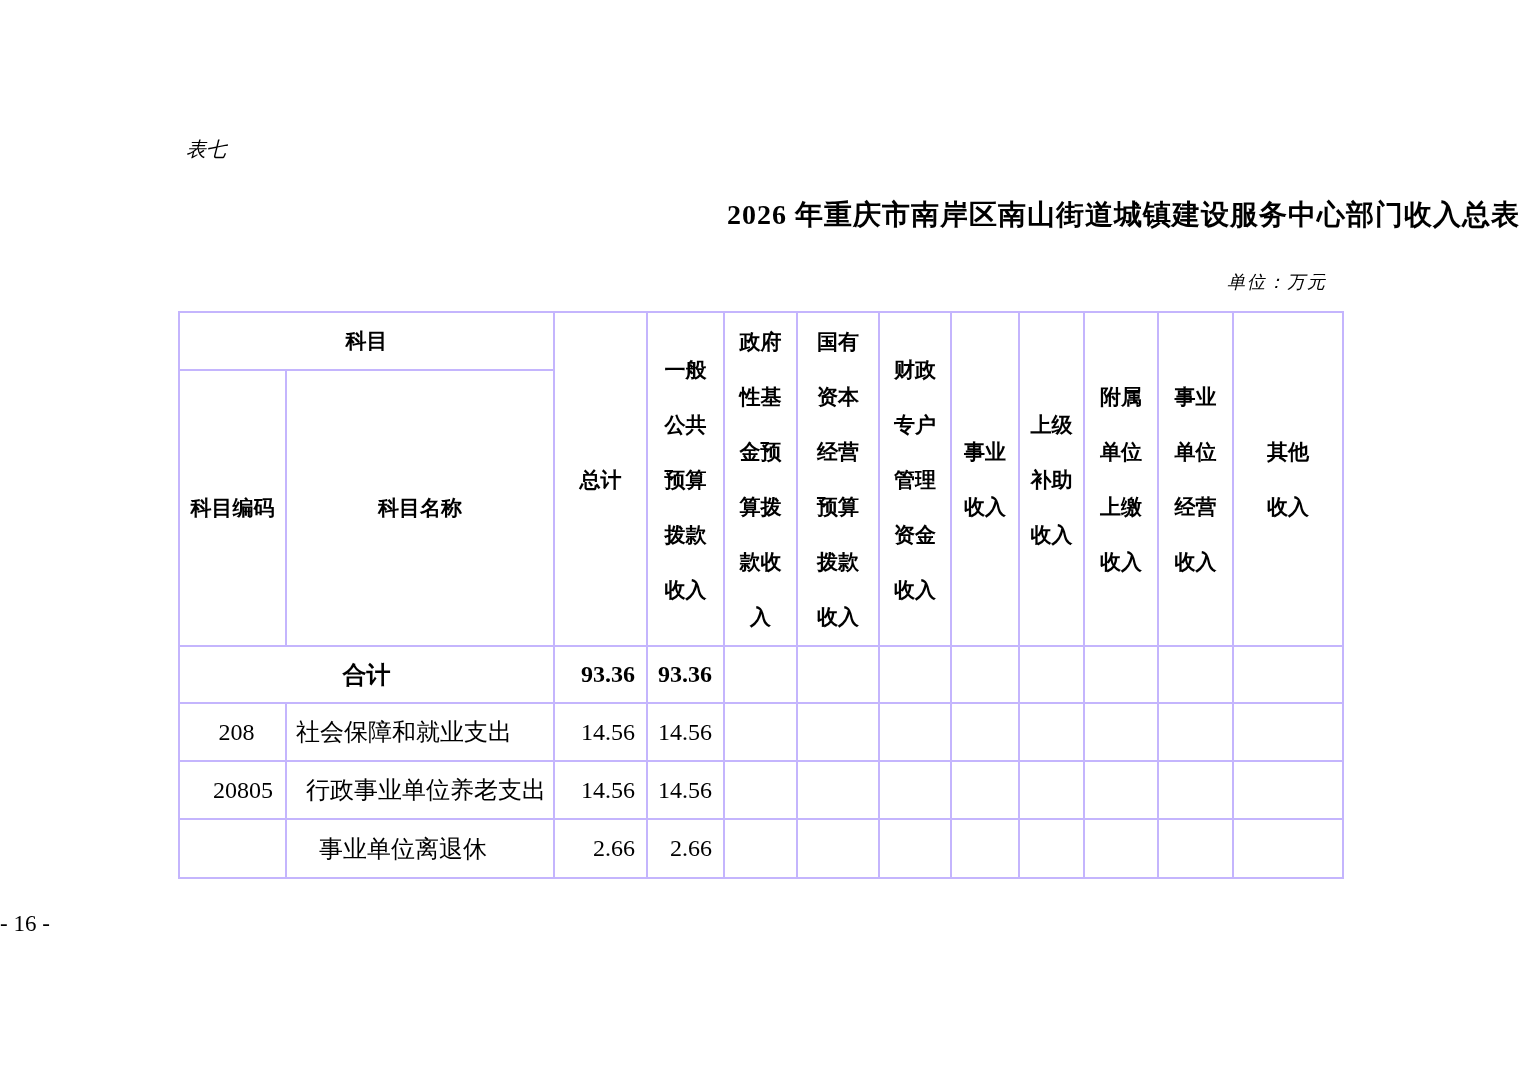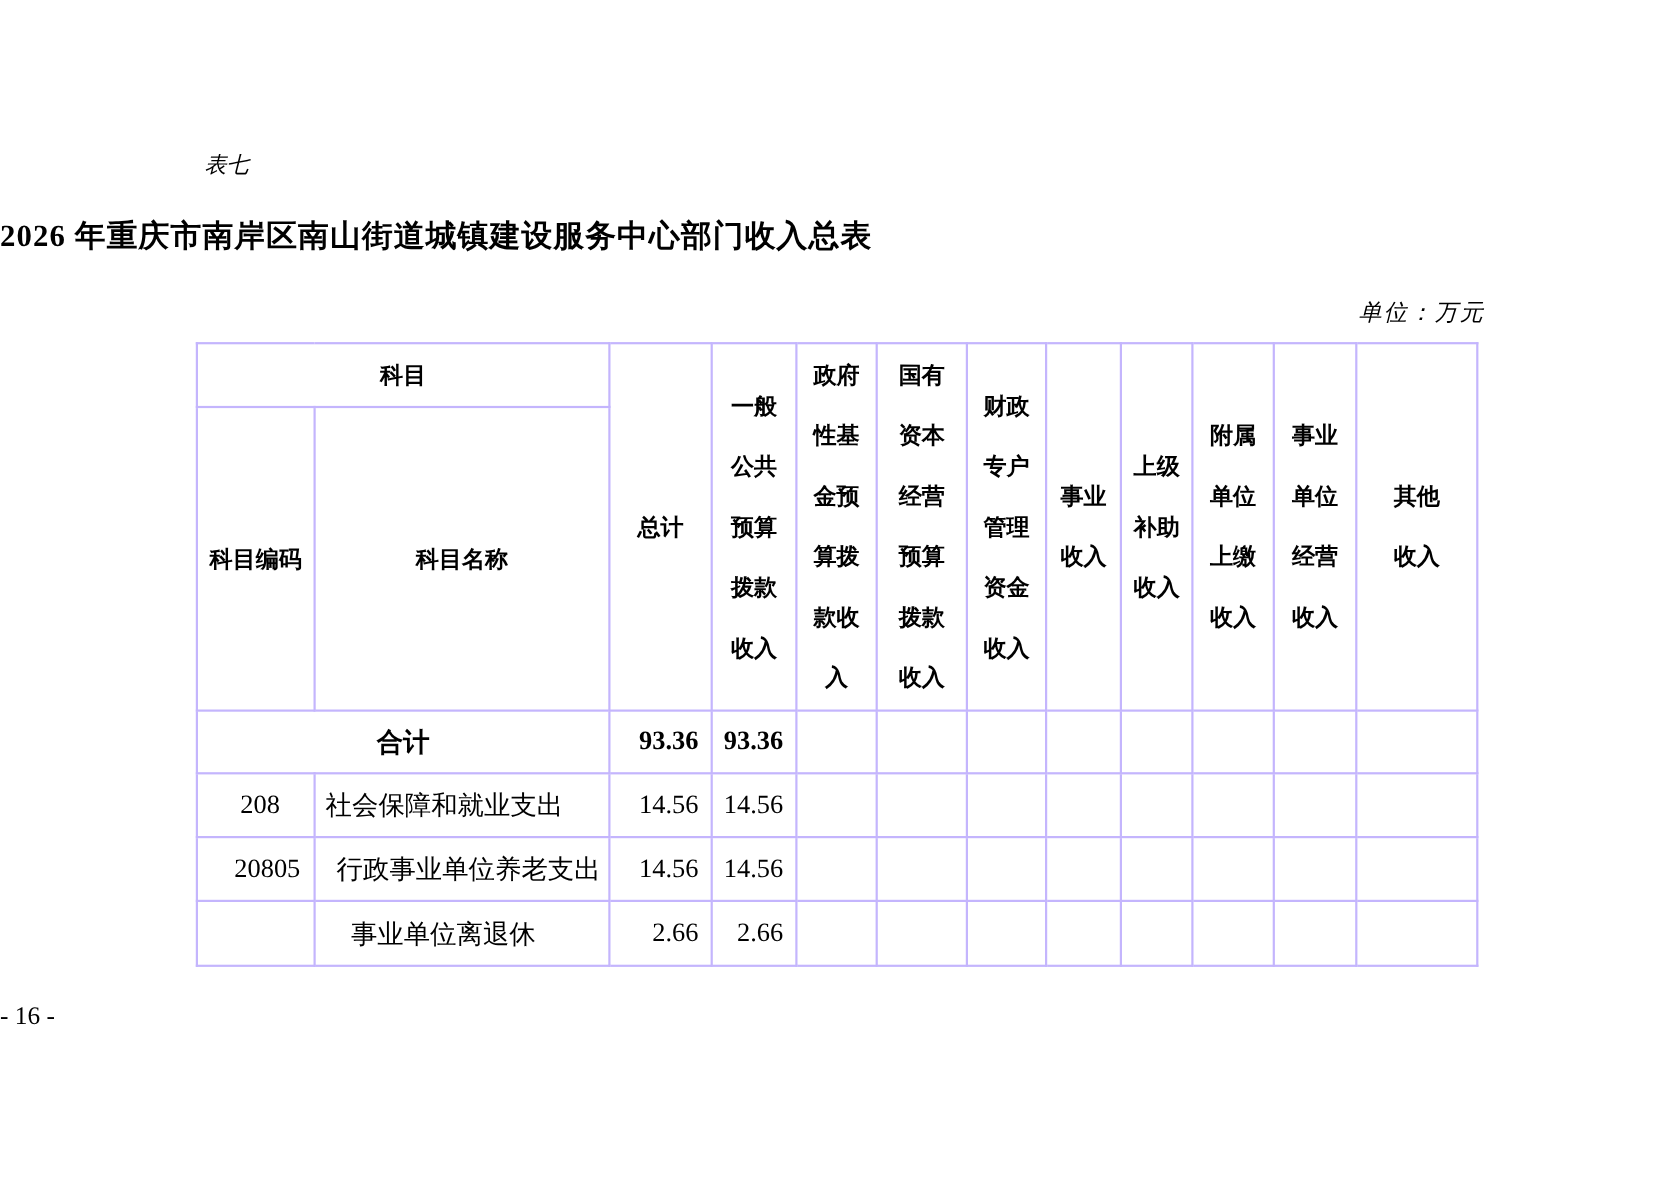--- a/index.html
+++ b/index.html
@@ -26,33 +26,33 @@
     top: 136px;
     font-size: 20px;
     font-style: italic;
     font-family: "Liberation Serif", "DejaVu Serif", serif;
   }
   .doc-title {
     position: absolute;
     left: 0;
     top: 196px;
     width: 100%;
-    text-align: left;
+    text-align: right;
     font-size: 28px;
     font-weight: bold;
     letter-spacing: 1px;
     font-family: "Liberation Serif", "DejaVu Serif", serif;
   }
   .unit-note {
     position: absolute;
-    left: 186px;
+    left: 163px;
     top: 270px;
     width: 1164px;
     text-align: right;
-    font-size: 21px;
+    font-size: 18px;
     font-style: italic;
     letter-spacing: 2px;
   }
   table.income-table {
     position: absolute;
     left: 178px;
     top: 311px;
     width: 1164px;
     border-collapse: collapse;
     table-layout: fixed;

